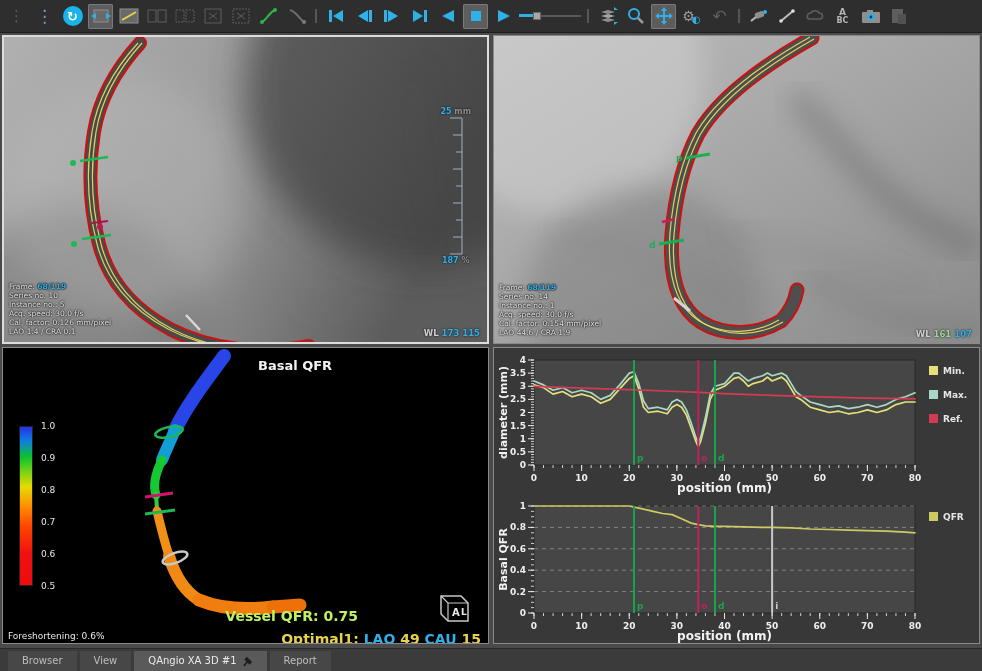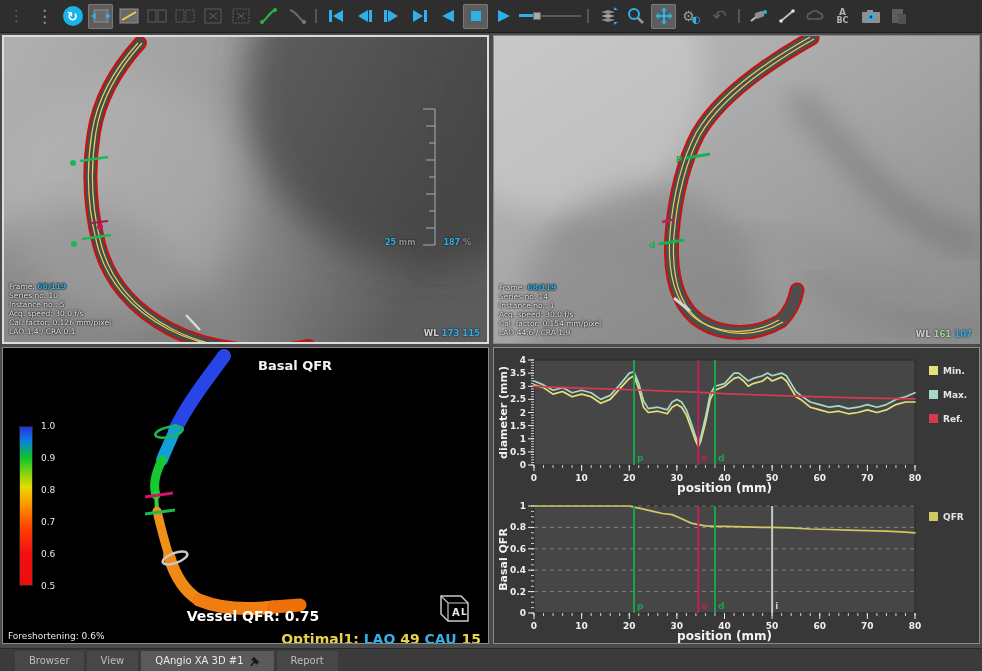--- a/index.html
+++ b/index.html
@@ -27,40 +27,40 @@
 #vp-tl{left:2px;top:35px;width:487px;height:309px}
 #vp-tr{left:493px;top:35px;width:487px;height:309px}
 #vp-bl{left:2px;top:347px;width:487px;height:297px}
 #vp-br{left:493px;top:347px;width:487px;height:297px;background:#383838}
 .vp svg.fill{position:absolute;left:0;top:0}
 .info{position:absolute;left:5px;bottom:6px;font-size:7.5px;line-height:9px;color:#e3e3e3;text-shadow:0 0 2px #000,0 0 2px #000;z-index:5}
 .info .cyan{color:#2fb0e8;font-weight:bold}
 .wl{position:absolute;right:7px;bottom:4px;font-size:8.5px;color:#cfcfcf;text-shadow:0 0 2px #000;z-index:5;font-weight:bold}
 .wl .cyan{color:#2fb0e8}
 .wl .grn{color:#9fd49f}
-.rulerw{position:absolute;display:flex;align-items:flex-end;z-index:4}
+.rulerw{position:absolute;display:flex;flex-direction:column;align-items:center;z-index:4}
 .rlab{font-size:8px;font-weight:bold;color:#8f8f8f;text-shadow:0 0 2px #000;margin-left:2px}
 .rlab b{color:#2fb0e8}
 
 #vp-bl{color:#fff}
 .bl-title{position:absolute;left:255px;top:10px;font-size:13px;font-weight:bold;color:#f2f2f2;z-index:4}
 .cbar{position:absolute;left:16px;top:78px;width:14px;height:160px;border:1px solid #222;
 background:linear-gradient(to bottom,#2433e6 0%,#0e7fe0 9%,#0cc22c 19%,#7fd413 29%,#e8d900 38%,#ff9000 50%,#ff4500 63%,#f01010 80%,#ee0d0d 100%)}
 .cbl{position:absolute;left:38px;width:30px;font-size:9px;font-weight:normal;color:#e8e8e8}
-.qfr1{position:absolute;left:145px;top:260px;width:210px;text-align:center;font-size:14px;font-weight:bold;color:#ffffff;z-index:4}
+.qfr1{position:absolute;left:145px;top:260px;width:210px;text-align:right;font-size:14px;font-weight:bold;color:#bef264;z-index:4}
 .qfr2{position:absolute;left:145px;top:277px;width:210px;text-align:center;font-size:14px;font-weight:bold;color:#f0f0f0;z-index:4}
 .fore{position:absolute;left:5px;top:283px;font-size:9px;color:#e8e8e8;z-index:4}
 .optimal{position:absolute;right:7px;top:283px;font-size:14px;font-weight:bold;z-index:4}
 .optimal .yel{color:#e8d24a}.optimal .cy{color:#2fb0e8}
 
 .chart{position:absolute;left:2px}
 #chart0{top:5px}
 #chart1{top:151px}
 
-.tabs{position:absolute;left:0;top:648px;width:982px;height:23px;background:#3b3b3b;display:flex;align-items:flex-end;padding:0 0 0 15px;gap:3px;border-top:1px solid #2a2a2a}
+.tabs{position:absolute;left:0;top:648px;width:982px;height:23px;background:#3b3b3b;display:flex;align-items:flex-end;padding:0 0 0 8px;gap:3px;border-top:1px solid #2a2a2a}
 .tab{height:20px;padding:4px 14px 0 14px;background:#474747;color:#bdbdbd;font-size:10px;display:flex;align-items:flex-start;gap:5px}
 .tab.active{background:#5a5a5a;color:#eaeaea}
 </style>
 </head>
 <body>
 
 <div class="root">
 
   <div class="toolbar">
     <div class="tbtn dim">

